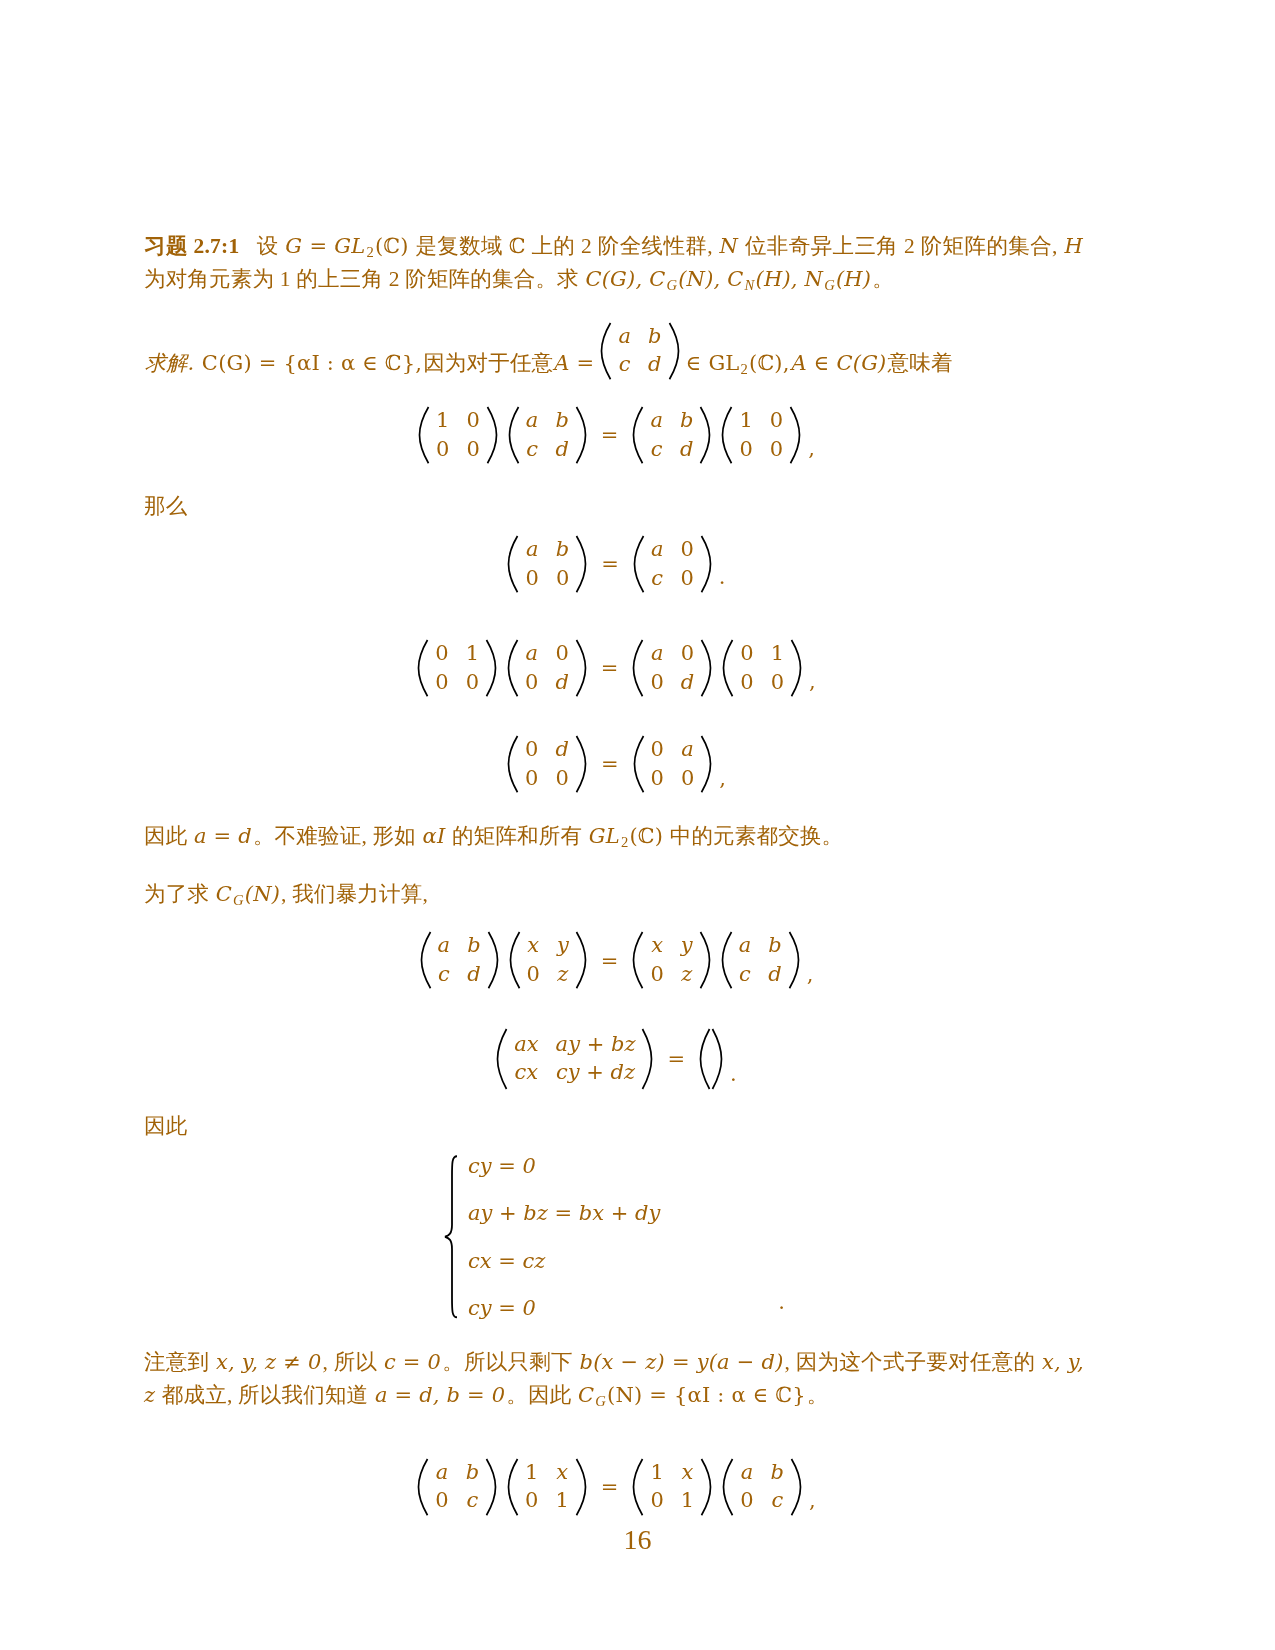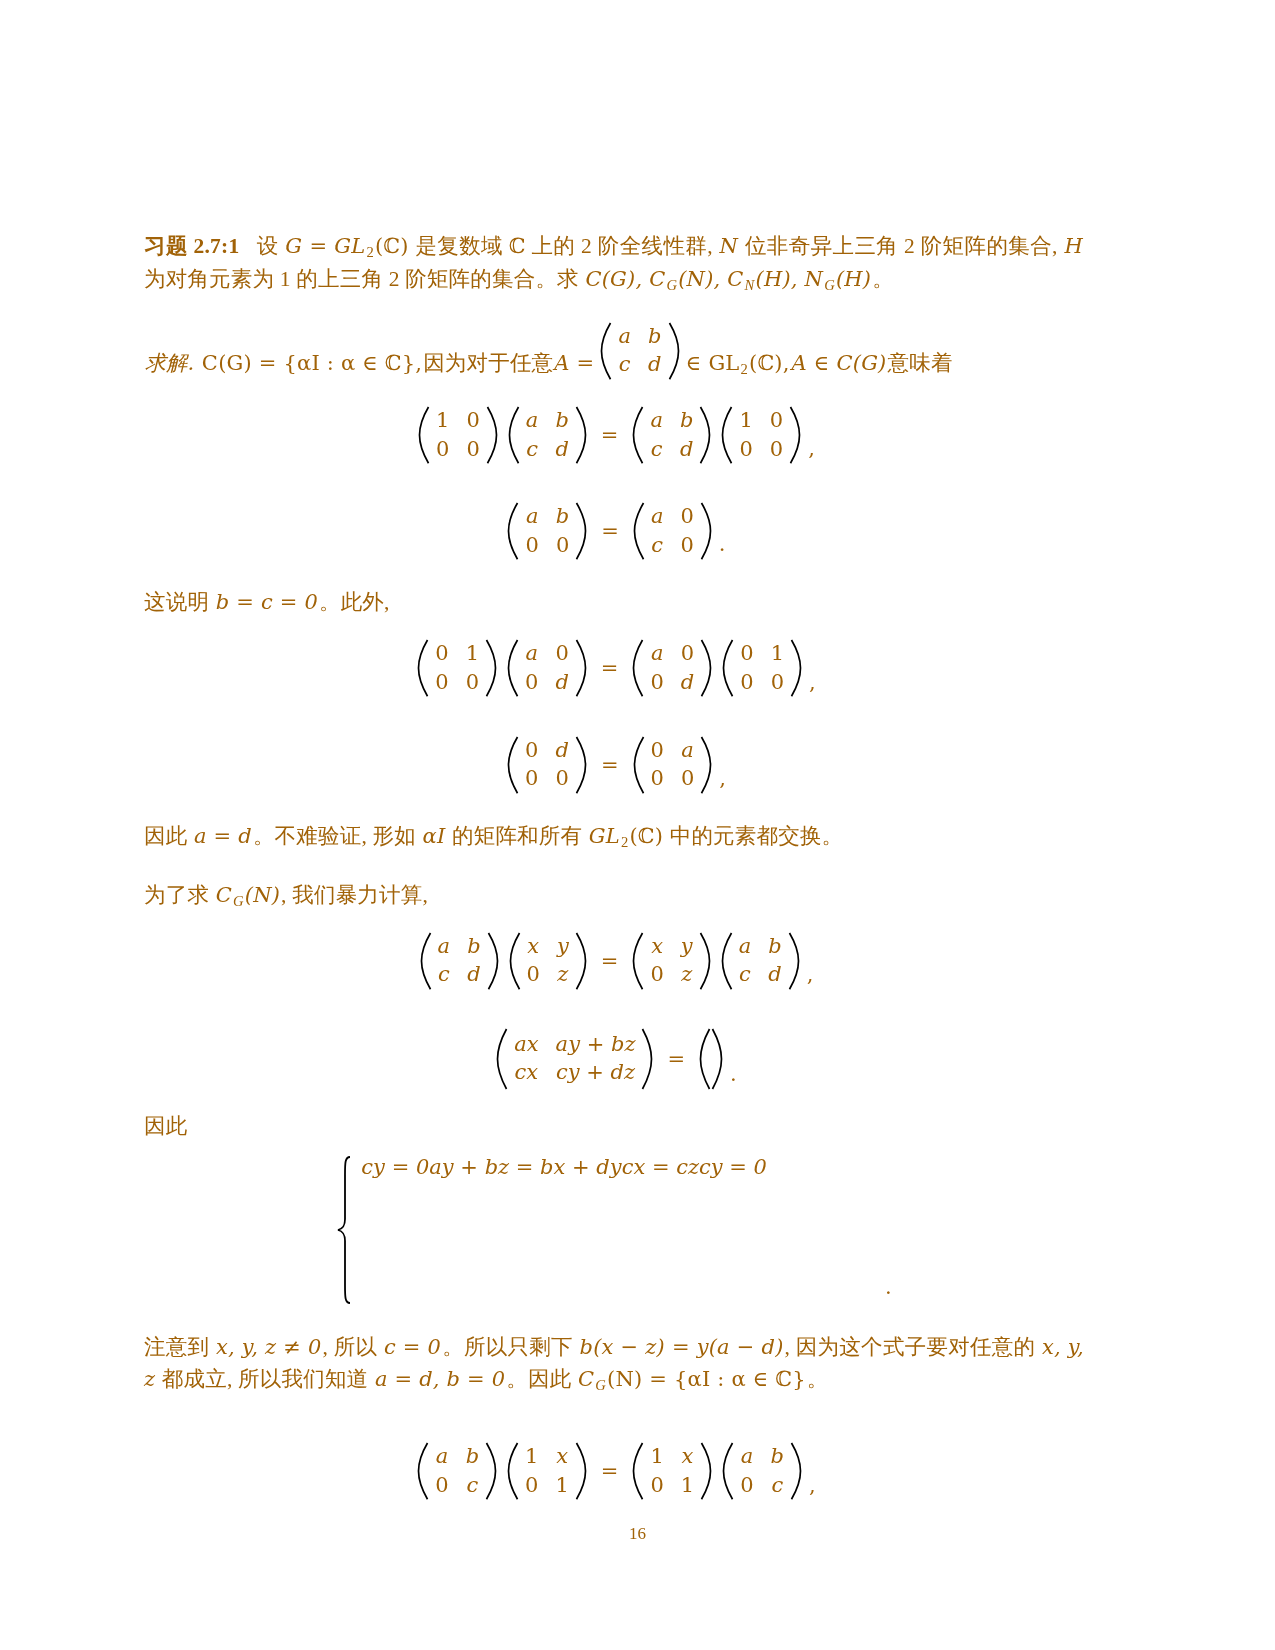--- a/index.html
+++ b/index.html
@@ -137,21 +137,21 @@
     align-items: stretch;
   }
   .cases .brace {
     width: 16px;
     flex: 0 0 16px;
     align-self: stretch;
   }
   .cases .brace svg { display: block; width: 100%; height: 100%; }
   .cases .lines {
     display: flex;
-    flex-direction: row;
+    flex-direction: column;
     justify-content: flex-end;
     padding-left: 9px;
     row-gap: 23px;
   }
   .cases .lines .ln {
     font-family: "DejaVu Serif", "Liberation Serif", serif;
     font-style: italic;
     font-size: 21px;
     line-height: 1.15;
     white-space: nowrap;
@@ -165,21 +165,21 @@
     padding-left: 118px;
   }
 
   .folio {
     position: absolute;
     left: 0;
     right: 0;
     top: 1516px;
     text-align: center;
     font-family: "Liberation Serif", "DejaVu Serif", serif;
-    font-size: 17px;
+    font-size: 28px;
   }
 </style>
 </head>
 <body>
 
 <div class="page">
   <div class="body-col">
 
     <p class="para"><span class="bold cjk">习题 2.7:1</span>&nbsp;&nbsp;&nbsp;<span class="cjk">设 </span><span class="m">G = GL</span><sub class="msubr">2</sub><span class="mr">(ℂ)</span><span class="cjk"> 是复数域 </span><span class="bbC">ℂ</span><span class="cjk"> 上的 2 阶全线性群, </span><span class="m">N</span><span class="cjk"> 位非奇异上三角 2 阶矩阵的集合, </span><span class="m">H</span><span class="cjk"> 为对角元素为 1 的上三角 2 阶矩阵的集合。求 </span><span class="m">C(G), C</span><sub class="msub">G</sub><span class="m">(N), C</span><sub class="msub">N</sub><span class="m">(H), N</span><sub class="msub">G</sub><span class="m">(H)</span><span class="cjk">。</span></p>
 
@@ -290,20 +290,21 @@
                 <path d="M1.5,1 C8,12 10.5,22 10.5,29 C10.5,36 8,46 1.5,57" fill="none" stroke="#000" stroke-width="1.7"></path>
               </svg>
             </span>
         </span>
         <span class="tail">,</span>
       </span>
     </div>
 
     <div class="gap-lg"></div>
 
+    <p class="para cjk">那么</p>
 
     <div class="gap-sm"></div>
 
     <div class="display">
       <span class="eqrow">
         <span class="matrix">
           <span class="paren">
               <svg viewBox="0 0 13 58" preserveAspectRatio="none">
                 <path d="M11.5,1 C5,12 2.5,22 2.5,29 C2.5,36 5,46 11.5,57" fill="none" stroke="#000" stroke-width="1.7"></path>
               </svg>
@@ -338,21 +339,20 @@
                 <path d="M1.5,1 C8,12 10.5,22 10.5,29 C10.5,36 8,46 1.5,57" fill="none" stroke="#000" stroke-width="1.7"></path>
               </svg>
             </span>
         </span>
         <span class="tail">.</span>
       </span>
     </div>
 
     <div class="gap-lg"></div>
 
-    <p class="para"><span class="cjk">这说明 </span><span class="m">b = c = 0</span><span class="cjk">。此外,</span></p>
 
     <div class="gap-md"></div>
 
     <div class="display">
       <span class="eqrow">
         <span class="matrix">
           <span class="paren">
               <svg viewBox="0 0 13 58" preserveAspectRatio="none">
                 <path d="M11.5,1 C5,12 2.5,22 2.5,29 C2.5,36 5,46 11.5,57" fill="none" stroke="#000" stroke-width="1.7"></path>
               </svg>

